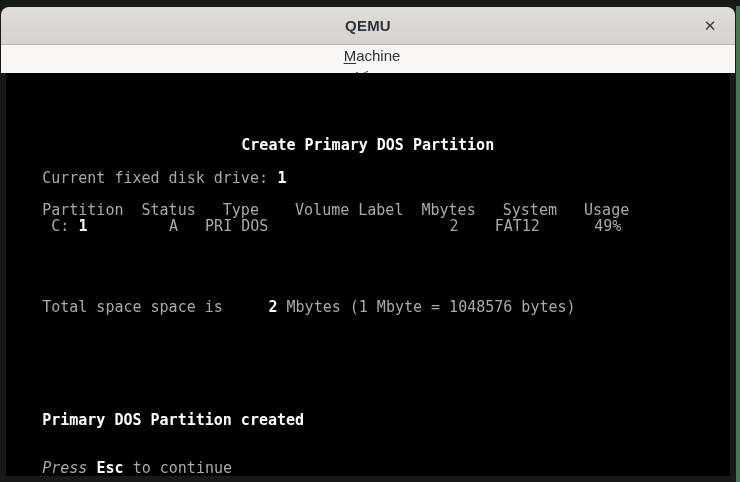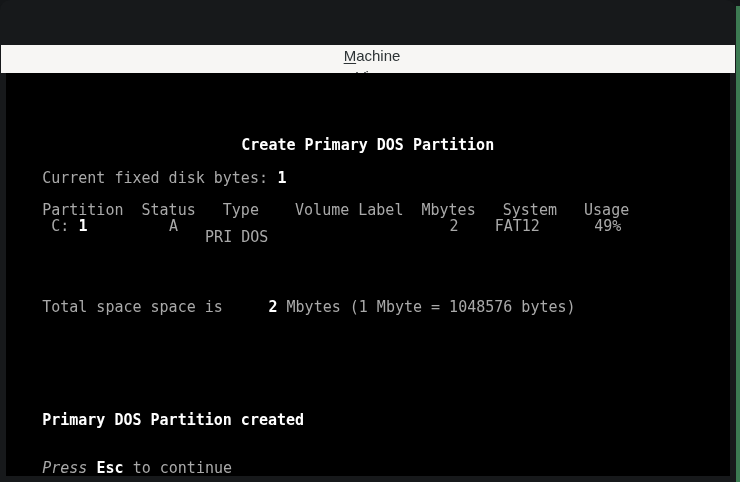--- a/index.html
+++ b/index.html
@@ -60,35 +60,41 @@
   .seg.bright { color: #ffffff; font-weight: bold; }
 </style>
 </head>
 <body>
 
 <div class="desktop">
   <div class="desktop-strip"></div>
 
   <div class="window">
 
+    <div class="titlebar">
+      <span class="title-text">QEMU</span>
+      <button class="close-btn">
+        <span>✕</span>
+      </button>
+    </div>
 
     <div class="menubar">
       <div class="menu-item"><span class="mn">M</span><span>achine</span></div>
       <div class="menu-item"><span class="mn">V</span><span>iew</span></div>
     </div>
 
     <div class="screen">
         <span class="seg bright" style="left: 235.3px; top: 64.48px;">Create Primary DOS Partition</span>
-        <span class="seg" style="left: 36.2px; top: 96.72px;">Current fixed disk bytes:</span>
+        <span class="seg" style="left: 36.2px; top: 96.72px;">Current fixed disk drive:</span>
         <span class="seg bright" style="left: 271.5px; top: 96.72px;">1</span>
         <span class="seg" style="left: 36.2px; top: 128.96px;">Partition  Status   Type    Volume Label  Mbytes   System   Usage</span>
         <span class="seg" style="left: 45.25px; top: 145.08px;">C:</span>
         <span class="seg bright" style="left: 72.4px; top: 145.08px;">1</span>
         <span class="seg" style="left: 162.9px; top: 145.08px;">A</span>
-        <span class="seg" style="left: 199.1px; top: 145.08px; margin-top: 11px;">PRI DOS</span>
+        <span class="seg" style="left: 199.1px; top: 145.08px;">PRI DOS</span>
         <span class="seg" style="left: 443.45px; top: 145.08px;">2</span>
         <span class="seg" style="left: 488.7px; top: 145.08px;">FAT12</span>
         <span class="seg" style="left: 588.25px; top: 145.08px;">49%</span>
         <span class="seg" style="left: 36.2px; top: 225.68px;">Total space space is</span>
         <span class="seg bright" style="left: 262.45px; top: 225.68px;">2</span>
         <span class="seg" style="left: 280.55px; top: 225.68px;">Mbytes (1 Mbyte = 1048576 bytes)</span>
         <span class="seg bright" style="left: 36.2px; top: 338.52px;">Primary DOS Partition created</span>
         <span class="seg" style="left: 36.2px; top: 386.88px; font-style: italic;">Press</span>
         <span class="seg bright" style="left: 90.5px; top: 386.88px;">Esc</span>
         <span class="seg" style="left: 126.7px; top: 386.88px;">to continue</span>

